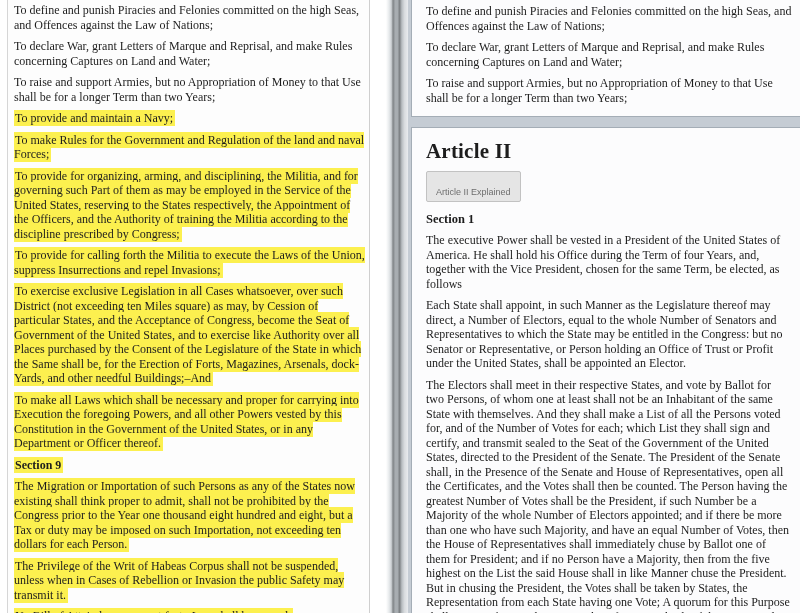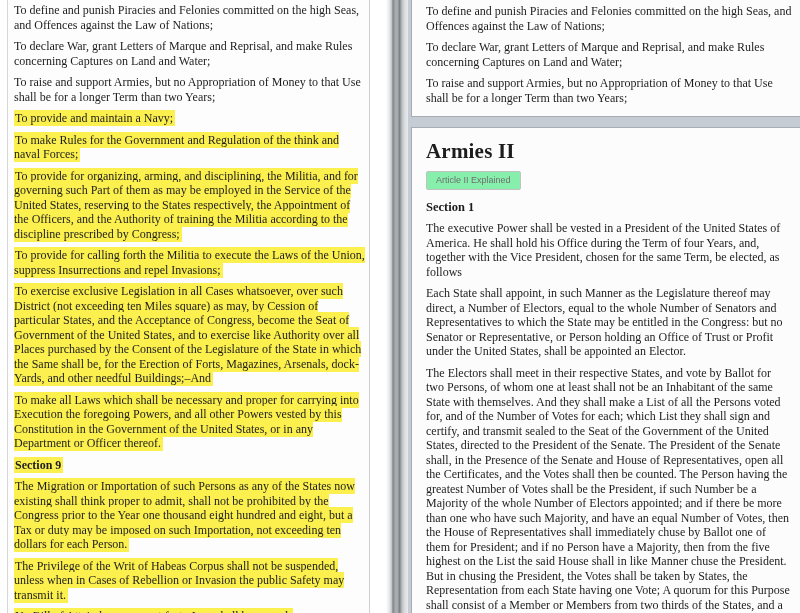--- a/index.html
+++ b/index.html
@@ -51,37 +51,37 @@
   .card-top p:first-child { margin-top:0; }
 
   .article-title {
     font-size:21px; line-height:23px; font-weight:bold;
     margin:0 0 8px 0; letter-spacing:0.2px;
   }
   .explained-btn {
     display:inline-block; cursor:pointer;
     font-family:"Liberation Sans","DejaVu Sans",sans-serif;
     font-size:9px; line-height:9px; color:#6e6e6e;
-    background:#86efac; border:1px solid #c2c2c2; border-radius:2px;
-    padding:4px 9px 4px 9px; margin:0 0 10px 0;
+    background:#e5e5e5; border:1px solid #c2c2c2; border-radius:2px;
+    padding:16px 9px 4px 9px; margin:0 0 10px 0;
   }
   .section-heading {
     font-size:12.5px; line-height:14px; font-weight:bold;
     margin:0 0 0 0;
   }
 </style>
 </head>
 <body>
 
 <div class="left-pane">
   <p>To define and punish Piracies and Felonies committed on the high Seas, and Offences against the Law of Nations;</p>
   <p>To declare War, grant Letters of Marque and Reprisal, and make Rules concerning Captures on Land and Water;</p>
   <p>To raise and support Armies, but no Appropriation of Money to that Use shall be for a longer Term than two Years;</p>
   <p class="hl"><mark>To provide and maintain a Navy;</mark></p>
-  <p class="hl"><mark>To make Rules for the Government and Regulation of the think and naval Forces;</mark></p>
+  <p class="hl"><mark>To make Rules for the Government and Regulation of the land and naval Forces;</mark></p>
   <p class="hl"><mark>To provide for organizing, arming, and disciplining, the Militia, and for governing such Part of them as may be employed in the Service of the United States, reserving to the States respectively, the Appointment of the Officers, and the Authority of training the Militia according to the discipline prescribed by Congress;</mark></p>
   <p class="hl"><mark>To provide for calling forth the Militia to execute the Laws of the Union, suppress Insurrections and repel Invasions;</mark></p>
   <p class="hl"><mark>To exercise exclusive Legislation in all Cases whatsoever, over such District (not exceeding ten Miles square) as may, by Cession of particular States, and the Acceptance of Congress, become the Seat of Government of the United States, and to exercise like Authority over all Places purchased by the Consent of the Legislature of the State in which the Same shall be, for the Erection of Forts, Magazines, Arsenals, dock-Yards, and other needful Buildings;–And</mark></p>
   <p class="hl"><mark>To make all Laws which shall be necessary and proper for carrying into Execution the foregoing Powers, and all other Powers vested by this Constitution in the Government of the United States, or in any Department or Officer thereof.</mark></p>
   <p class="hl section-head"><mark>Section 9</mark></p>
   <p class="hl"><mark>The Migration or Importation of such Persons as any of the States now existing shall think proper to admit, shall not be prohibited by the Congress prior to the Year one thousand eight hundred and eight, but a Tax or duty may be imposed on such Importation, not exceeding ten dollars for each Person.</mark></p>
   <p class="hl"><mark>The Privilege of the Writ of Habeas Corpus shall not be suspended, unless when in Cases of Rebellion or Invasion the public Safety may transmit it.</mark></p>
   <p class="hl"><mark>No Bill of Attainder or ex post facto Law shall be passed.</mark></p>
 
 </div>
@@ -89,21 +89,21 @@
 <div class="splitter"></div>
 
 <div class="right-pane">
   <div class="card card-top">
     <p>To define and punish Piracies and Felonies committed on the high Seas, and Offences against the Law of Nations;</p>
     <p>To declare War, grant Letters of Marque and Reprisal, and make Rules concerning Captures on Land and Water;</p>
     <p>To raise and support Armies, but no Appropriation of Money to that Use shall be for a longer Term than two Years;</p>
   </div>
 
   <div class="card card-article">
-    <h1 class="article-title">Armies II</h1>
+    <h1 class="article-title">Article II</h1>
     <div>
       <span class="explained-btn">Article II Explained</span>
     </div>
     <h2 class="section-heading">Section 1</h2>
     <p>The executive Power shall be vested in a President of the United States of America. He shall hold his Office during the Term of four Years, and, together with the Vice President, chosen for the same Term, be elected, as follows</p>
     <p>Each State shall appoint, in such Manner as the Legislature thereof may direct, a Number of Electors, equal to the whole Number of Senators and Representatives to which the State may be entitled in the Congress: but no Senator or Representative, or Person holding an Office of Trust or Profit under the United States, shall be appointed an Elector.</p>
     <p>The Electors shall meet in their respective States, and vote by Ballot for two Persons, of whom one at least shall not be an Inhabitant of the same State with themselves. And they shall make a List of all the Persons voted for, and of the Number of Votes for each; which List they shall sign and certify, and transmit sealed to the Seat of the Government of the United States, directed to the President of the Senate. The President of the Senate shall, in the Presence of the Senate and House of Representatives, open all the Certificates, and the Votes shall then be counted. The Person having the greatest Number of Votes shall be the President, if such Number be a Majority of the whole Number of Electors appointed; and if there be more than one who have such Majority, and have an equal Number of Votes, then the House of Representatives shall immediately chuse by Ballot one of them for President; and if no Person have a Majority, then from the five highest on the List the said House shall in like Manner chuse the President. But in chusing the President, the Votes shall be taken by States, the Representation from each State having one Vote; A quorum for this Purpose shall consist of a Member or Members from two thirds of the States, and a Majority of all the States shall be necessary to a Choice. In every Case, after the Choice of the President, the Person having the greatest Number of Votes of the Electors shall be the Vice President. But if there should remain two or more who have equal Votes, the Senate shall chuse from them by Ballot the Vice</p>
   </div>
 </div>
 

